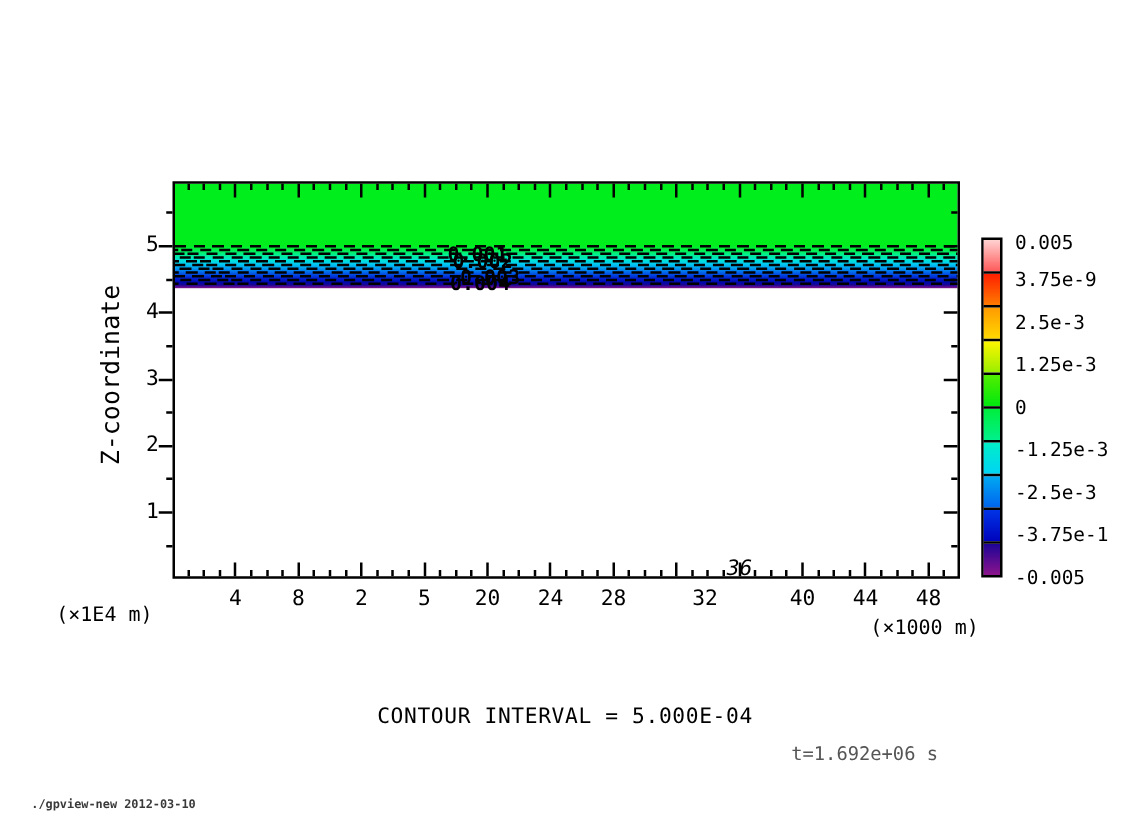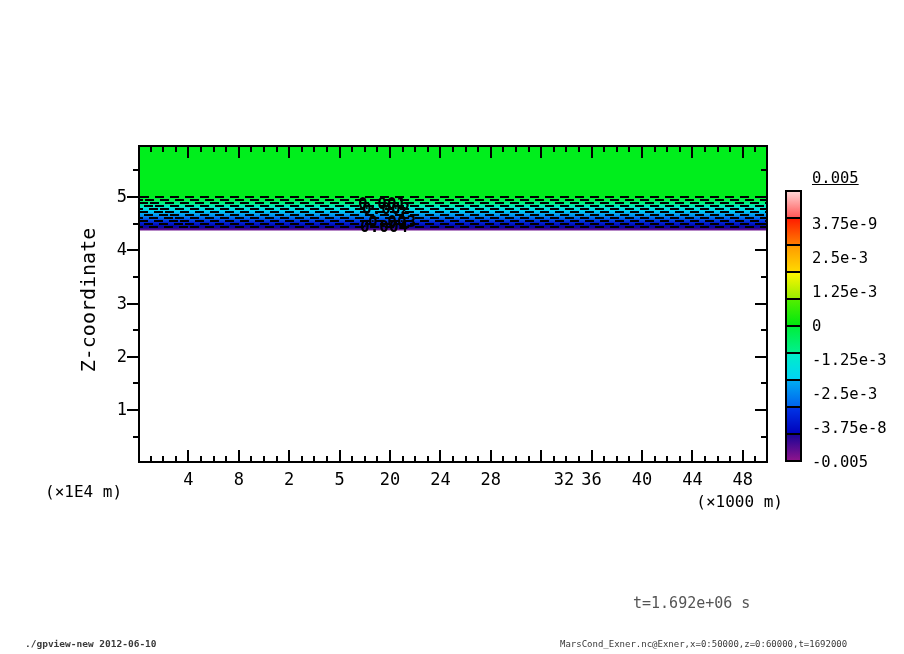--- a/index.html
+++ b/index.html
@@ -61,24 +61,24 @@
       <div class="cb-seg" style="background: linear-gradient(rgb(255, 154, 0), rgb(255, 216, 0));"></div>
       <div class="cb-seg" style="background: linear-gradient(rgb(255, 246, 0), rgb(154, 238, 0));"></div>
       <div class="cb-seg" style="background: linear-gradient(rgb(82, 238, 0), rgb(0, 232, 14));"></div>
       <div class="cb-seg" style="background: linear-gradient(rgb(0, 238, 60), rgb(0, 240, 140));"></div>
       <div class="cb-seg" style="background: linear-gradient(rgb(0, 238, 200), rgb(0, 212, 244));"></div>
       <div class="cb-seg" style="background: linear-gradient(rgb(0, 170, 242), rgb(0, 100, 238));"></div>
       <div class="cb-seg" style="background: linear-gradient(rgb(0, 52, 230), rgb(0, 2, 188));"></div>
       <div class="cb-seg" style="background: linear-gradient(rgb(28, 4, 150), rgb(140, 20, 140));"></div>
     </div>
 
+  <div id="contour-interval" class="abs">CONTOUR INTERVAL = 5.000E-04</div>
   <div id="time-label" class="abs">t=1.692e+06 s</div>
 
-  <div id="footer-left" class="abs">./gpview-new  2012-06-10</div>
-  <div id="footer-right" class="abs">MarsCond_Exner.nc@Exner,x=0:50000,z=0:60000,t=1692000</div>
+  <div id="footer-left" class="abs">./gpview-new  2012-03-10</div>
 <div style="left: 149.6px; top: 456px; width: 2px; height: 5px; background: rgb(0, 0, 0); position: absolute;"></div>
     <div style="left: 149.6px; top: 147px; width: 2px; height: 5px; background: rgb(0, 0, 0); position: absolute;"></div>
     <div style="left: 162.2px; top: 456px; width: 2px; height: 5px; background: rgb(0, 0, 0); position: absolute;"></div>
     <div style="left: 162.2px; top: 147px; width: 2px; height: 5px; background: rgb(0, 0, 0); position: absolute;"></div>
     <div style="left: 174.8px; top: 456px; width: 2px; height: 5px; background: rgb(0, 0, 0); position: absolute;"></div>
     <div style="left: 174.8px; top: 147px; width: 2px; height: 5px; background: rgb(0, 0, 0); position: absolute;"></div>
     <div style="left: 187.4px; top: 450px; width: 2px; height: 11px; background: rgb(0, 0, 0); position: absolute;"></div>
     <div style="left: 187.4px; top: 147px; width: 2px; height: 11px; background: rgb(0, 0, 0); position: absolute;"></div>
     <div style="left: 200px; top: 456px; width: 2px; height: 5px; background: rgb(0, 0, 0); position: absolute;"></div>
     <div style="left: 200px; top: 147px; width: 2px; height: 5px; background: rgb(0, 0, 0); position: absolute;"></div>
@@ -193,31 +193,31 @@
     <div style="left: 133px; top: 169.425px; width: 5px; height: 2px; background: rgb(0, 0, 0); position: absolute;"></div>
     <div style="left: 761px; top: 169.425px; width: 5px; height: 2px; background: rgb(0, 0, 0); position: absolute;"></div>
     <div class="x-tick-label" style="left: 168.4px; top: 469px; position: absolute;">4</div>
     <div class="x-tick-label" style="left: 218.8px; top: 469px; position: absolute;">8</div>
     <div class="x-tick-label" style="left: 269.2px; top: 469px; position: absolute;">2</div>
     <div class="x-tick-label" style="left: 319.6px; top: 469px; position: absolute;">5</div>
     <div class="x-tick-label" style="left: 370px; top: 469px; position: absolute;">20</div>
     <div class="x-tick-label" style="left: 420.4px; top: 469px; position: absolute;">24</div>
     <div class="x-tick-label" style="left: 470.8px; top: 469px; position: absolute;">28</div>
     <div class="x-tick-label" style="left: 544px; top: 469px; position: absolute;">32</div>
-    <div class="x-tick-label" style="left: 571.6px; top: 469px; position: absolute;">36</div>
+    <div class="x-tick-label" style="left: 571.6px; top: 445px; position: absolute; font-style: italic;">36</div>
     <div class="x-tick-label" style="left: 622px; top: 469px; position: absolute;">40</div>
     <div class="x-tick-label" style="left: 672.4px; top: 469px; position: absolute;">44</div>
     <div class="x-tick-label" style="left: 722.8px; top: 469px; position: absolute;">48</div>
     <div class="y-tick-label" style="left: 93px; top: 399.05px; position: absolute;">1</div>
     <div class="y-tick-label" style="left: 93px; top: 345.8px; position: absolute;">2</div>
     <div class="y-tick-label" style="left: 93px; top: 292.55px; position: absolute;">3</div>
     <div class="y-tick-label" style="left: 93px; top: 239.3px; position: absolute;">4</div>
     <div class="y-tick-label" style="left: 93px; top: 186.05px; position: absolute;">5</div>
-    <div class="cb-label" style="top: 169px; position: absolute; text-decoration: underline;">0.005</div>
+    <div class="cb-label" style="top: 185px; position: absolute;">0.005</div>
     <div class="cb-label" style="top: 215px; position: absolute;">3.75e-9</div>
     <div class="cb-label" style="top: 249px; position: absolute;">2.5e-3</div>
     <div class="cb-label" style="top: 283px; position: absolute;">1.25e-3</div>
     <div class="cb-label" style="top: 317px; position: absolute;">0</div>
     <div class="cb-label" style="top: 351px; position: absolute;">-1.25e-3</div>
     <div class="cb-label" style="top: 385px; position: absolute;">-2.5e-3</div>
-    <div class="cb-label" style="top: 419px; position: absolute;">-3.75e-8</div>
+    <div class="cb-label" style="top: 419px; position: absolute;">-3.75e-1</div>
     <div class="cb-label" style="top: 453px; position: absolute;">-0.005</div>
   </div>
 
 </body></html>

